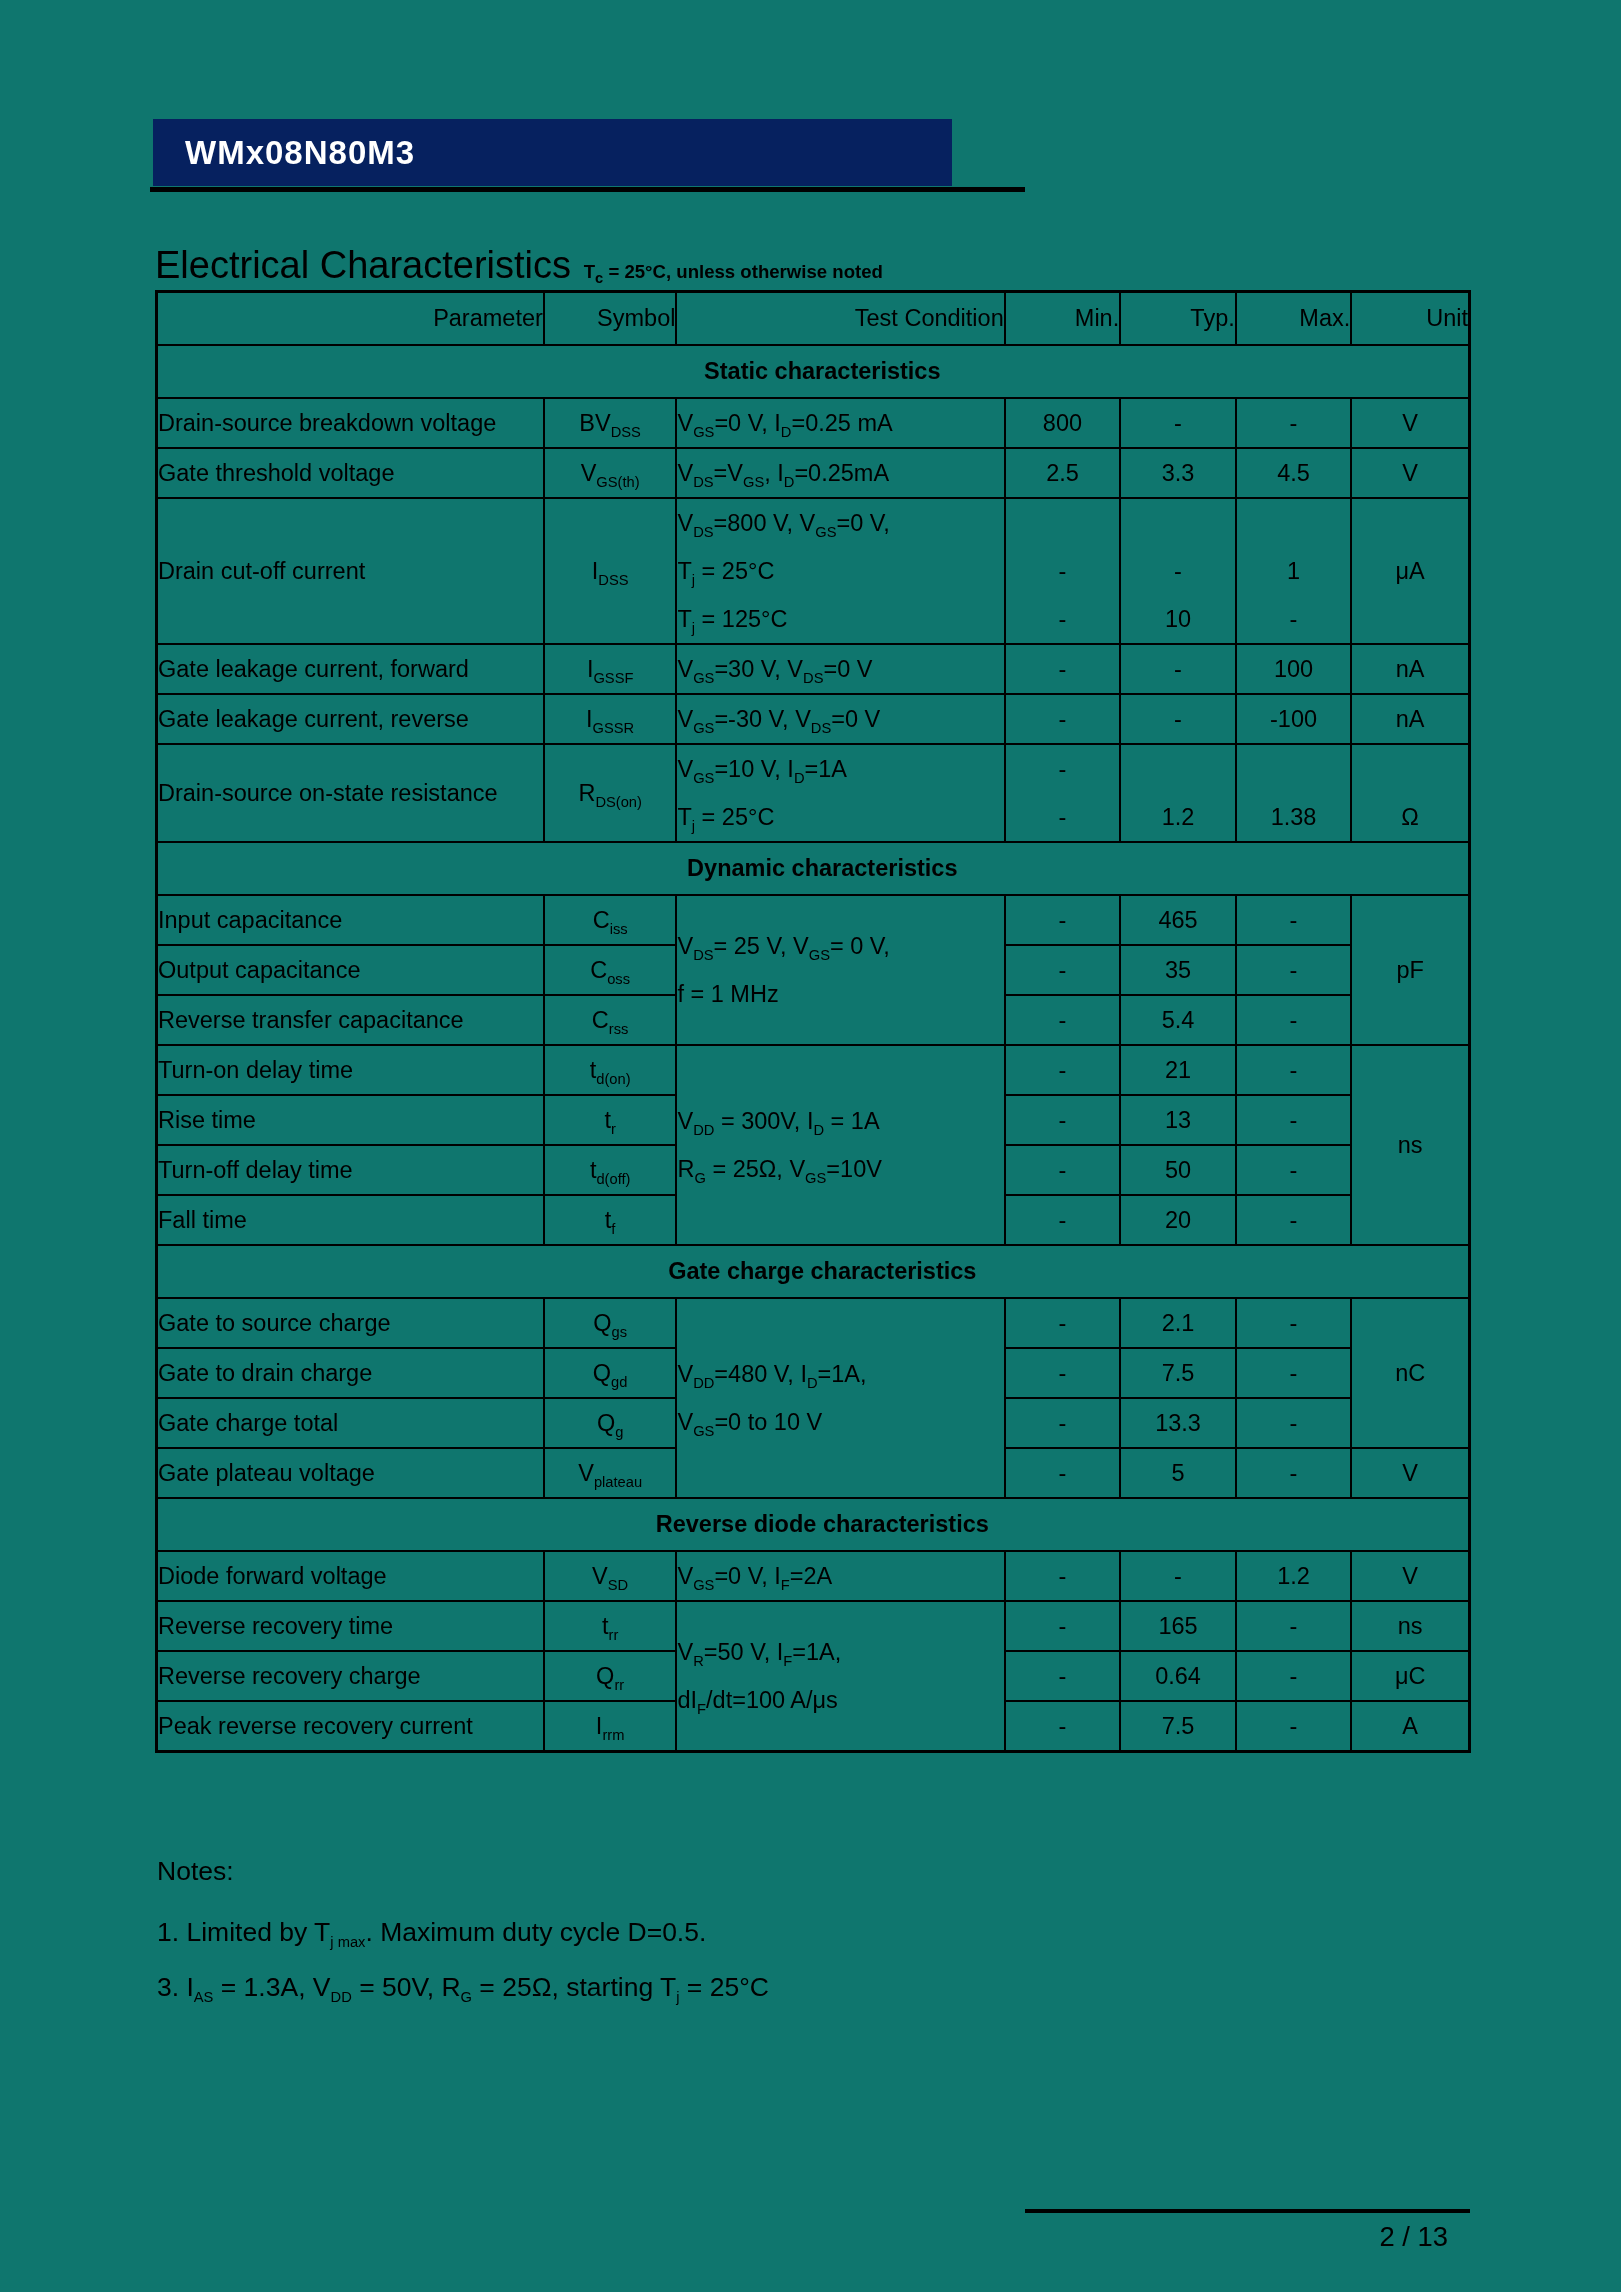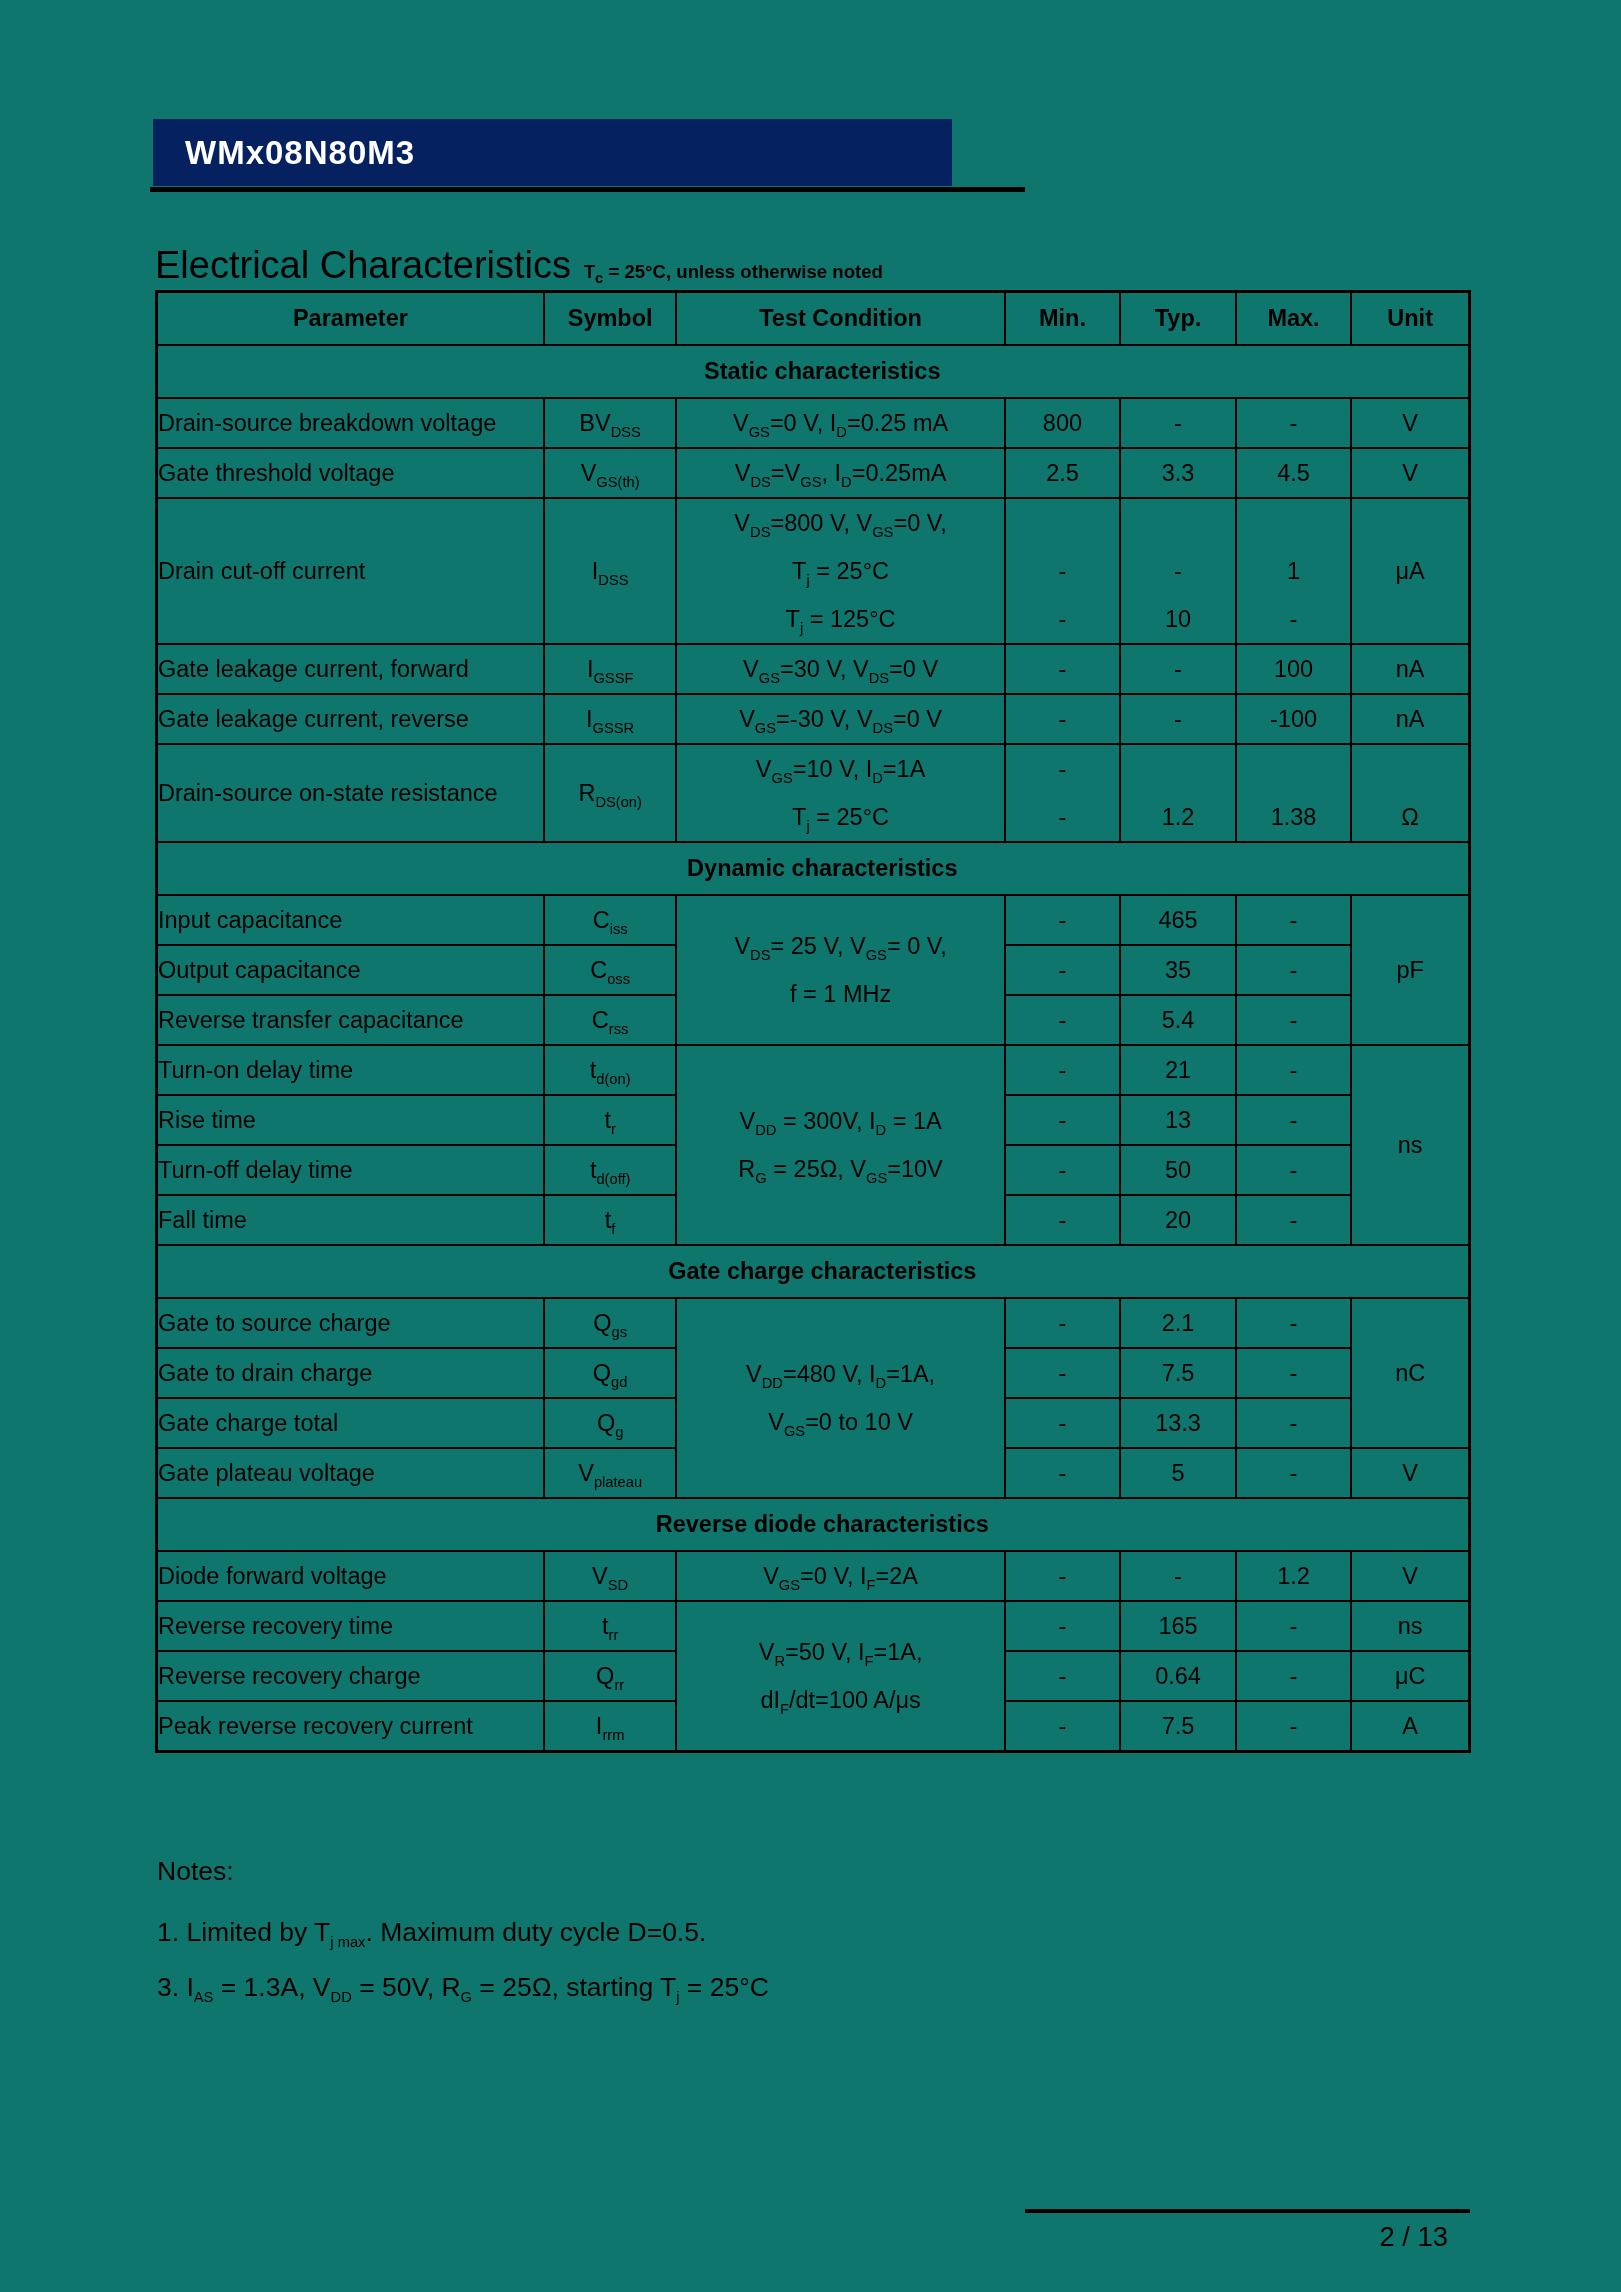--- a/index.html
+++ b/index.html
@@ -11,27 +11,27 @@
     padding-left:32px;box-sizing:border-box;font-size:33px;font-weight:bold;letter-spacing:1px;}
   .banner-underline{position:absolute;left:150px;top:187px;width:875px;height:4.9px;background:#000;}
 
   .title-row{position:absolute;left:155px;top:244px;display:flex;align-items:baseline;white-space:nowrap;}
   .title{font-size:38px;font-weight:normal;}
   .subtitle{font-size:18.6px;font-weight:bold;margin-left:12.7px;}
 
   table.ec{position:absolute;left:155px;top:290px;width:1316px;
     border-collapse:collapse;border:3.9px solid #000;table-layout:fixed;}
   table.ec th,table.ec td{border:2.9px solid #000;font-size:23.5px;padding:0;overflow:hidden;}
-  table.ec thead th{height:51px;font-weight:bold;text-align:center;}
+  table.ec thead th{height:51px;font-weight:normal;text-align:right;}
   tr.section td{height:51px;font-weight:bold;text-align:center;padding-left:18.6px;}
   tr.data td{height:48px;vertical-align:middle;}
   td.top{vertical-align:top;}
   .ln{height:48px;line-height:48px;white-space:nowrap;}
   td.col-parameter{text-align:left;padding-left:18.6px;}
-  td.col-condition{text-align:center;padding-left:24.5px;}
+  td.col-condition{text-align:left;padding-left:24.5px;}
   td.col-symbol,td.col-min,td.col-typ,td.col-max,td.col-unit{text-align:center;}
   sub{font-size:14.7px;line-height:0;}
 
   col.c-parameter{width:29.5%;} col.c-symbol{width:10.1%;} col.c-condition{width:25.0%;}
   col.c-min{width:8.8%;} col.c-typ{width:8.8%;} col.c-max{width:8.8%;} col.c-unit{width:9.0%;}
 
   .notes{position:absolute;left:157px;top:1856px;font-size:26.5px;}
   .notes-heading{margin-bottom:32px;}
   .note{margin-bottom:28px;line-height:27.4px;white-space:nowrap;}
 

